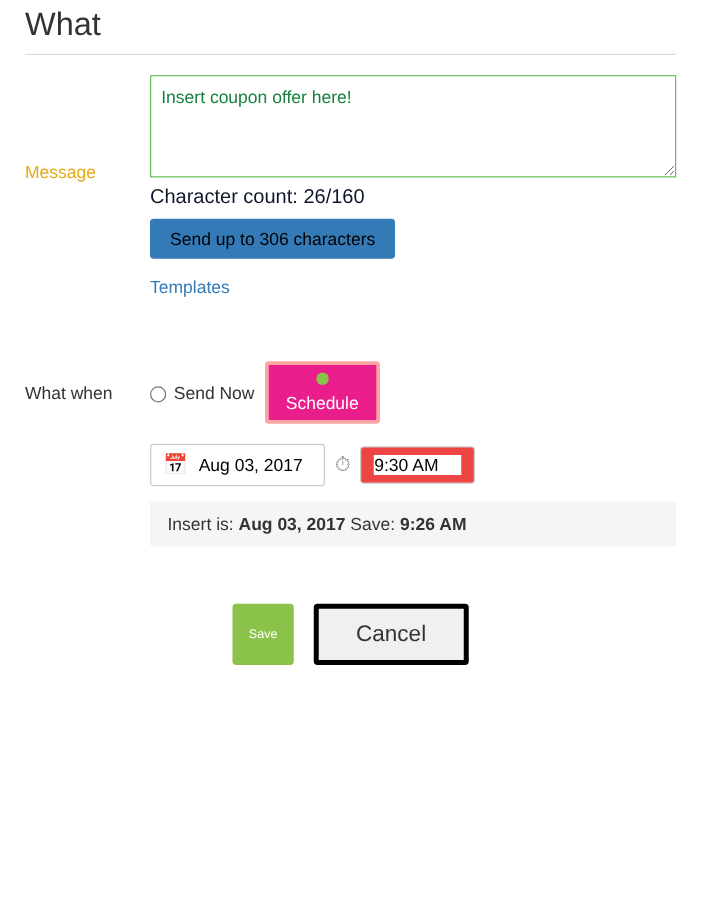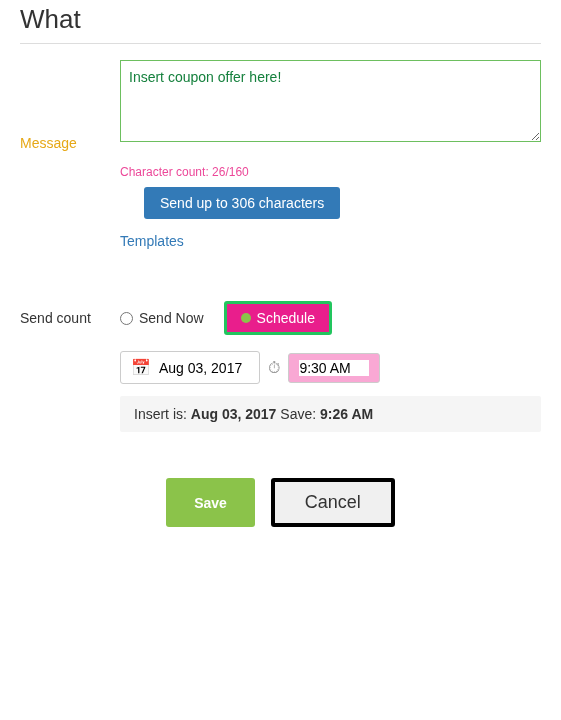--- a/index.html
+++ b/index.html
@@ -49,35 +49,34 @@
       border: 1px solid #6dbf5f;
       padding: 8px;
       font-size: 14px;
       color: #15803d;
       outline: none;
       resize: vertical;
       font-family: Arial, sans-serif;
     }
 
     .char-count {
-      font-size: 12px;
-      color: #ec4899;
-      margin-top: 20px;
+      font-size: 16px;
+      color: #0f172a;
+      margin-top: 4px;
     }
 
     .btn-send-characters {
       background-color: #337ab7;
-      color: #ffffff;
+      color: #000000;
       border: none;
       padding: 8px 16px;
       font-size: 14px;
       cursor: pointer;
       border-radius: 3px;
       margin-top: 8px;
-      margin-left: 24px;
     }
 
     .templates-link {
       color: #337ab7;
       text-decoration: none;
       font-size: 14px;
       display: inline-block;
       margin-top: 2px;
       cursor: pointer;
     }
@@ -95,47 +94,48 @@
 
     .send-when-label {
       width: 100px;
       color: #333;
       font-size: 14px;
       flex-shrink: 0;
     }
 
     .radio-option {
       display: flex;
-      align-items: center;
-      margin-right: 20px;
+      align-items: flex-end;
+      margin-right: 8px;
       cursor: pointer;
     }
 
     .radio-option input[type="radio"] {
       margin-right: 6px;
       cursor: pointer;
     }
 
     .radio-option label {
       font-size: 14px;
       color: #333;
       cursor: pointer;
     }
 
     .btn-schedule {
       background-color: #e91e8c;
       color: #fff;
-      border: 3px solid #22c55e;
+      border: 3px solid #fca5a5;
       padding: 6px 14px;
       font-size: 14px;
       cursor: pointer;
       border-radius: 3px;
       display: flex;
       align-items: center;
       gap: 6px;
+      flex-direction: column;
     }
 
     .schedule-dot {
       width: 10px;
       height: 10px;
       background: #8bc34a;
       border-radius: 50%;
       flex-shrink: 0;
     }
 
@@ -174,21 +174,21 @@
       font-size: 16px;
     }
 
     .time-input-wrapper {
       display: flex;
       align-items: flex-end;
       border: 1px solid #ccc;
       padding: 6px 10px;
       border-radius: 3px;
       gap: 8px;
-      background: #f9a8d4;
+      background: #ef4444;
     }
 
     .time-input-wrapper input {
       border: none;
       outline: none;
       font-size: 14px;
       width: 70px;
     }
 
     .today-info {
@@ -209,25 +209,24 @@
       justify-content: center;
       gap: 16px;
       margin-top: 30px;
       padding-bottom: 20px;
     }
 
     .btn-save {
       background-color: #8bc34a;
       color: #fff;
       border: none;
-      padding: 10px 28px;
-      font-size: 14px;
-      cursor: pointer;
-      border-radius: 3px;
-      font-weight: bold;
+      padding: 10px 13px;
+      font-size: 10px;
+      cursor: pointer;
+      border-radius: 3px;
     }
 
     .btn-cancel {
       background-color: #f0f0f0;
       color: #333;
       border: 4px solid #000000;
       padding: 10px 30px;
       font-size: 18px;
       cursor: pointer;
       border-radius: 3px;
@@ -252,21 +251,21 @@
     <div class="form-label"></div>
     <div class="form-control-area">
       <a class="templates-link">Templates</a>
     </div>
   </div>
 </div>
 
 <div class="when-section">
 
   <div class="send-when-row">
-    <div class="send-when-label">Send count</div>
+    <div class="send-when-label">What when</div>
     <div class="radio-option">
       <input type="radio" name="send_when" id="send_now" style="">
       <label for="send_now">Send Now</label>
     </div>
     <button class="btn-schedule">
       <span class="schedule-dot"></span>
       <span>Schedule</span>
     </button>
   </div>
 

